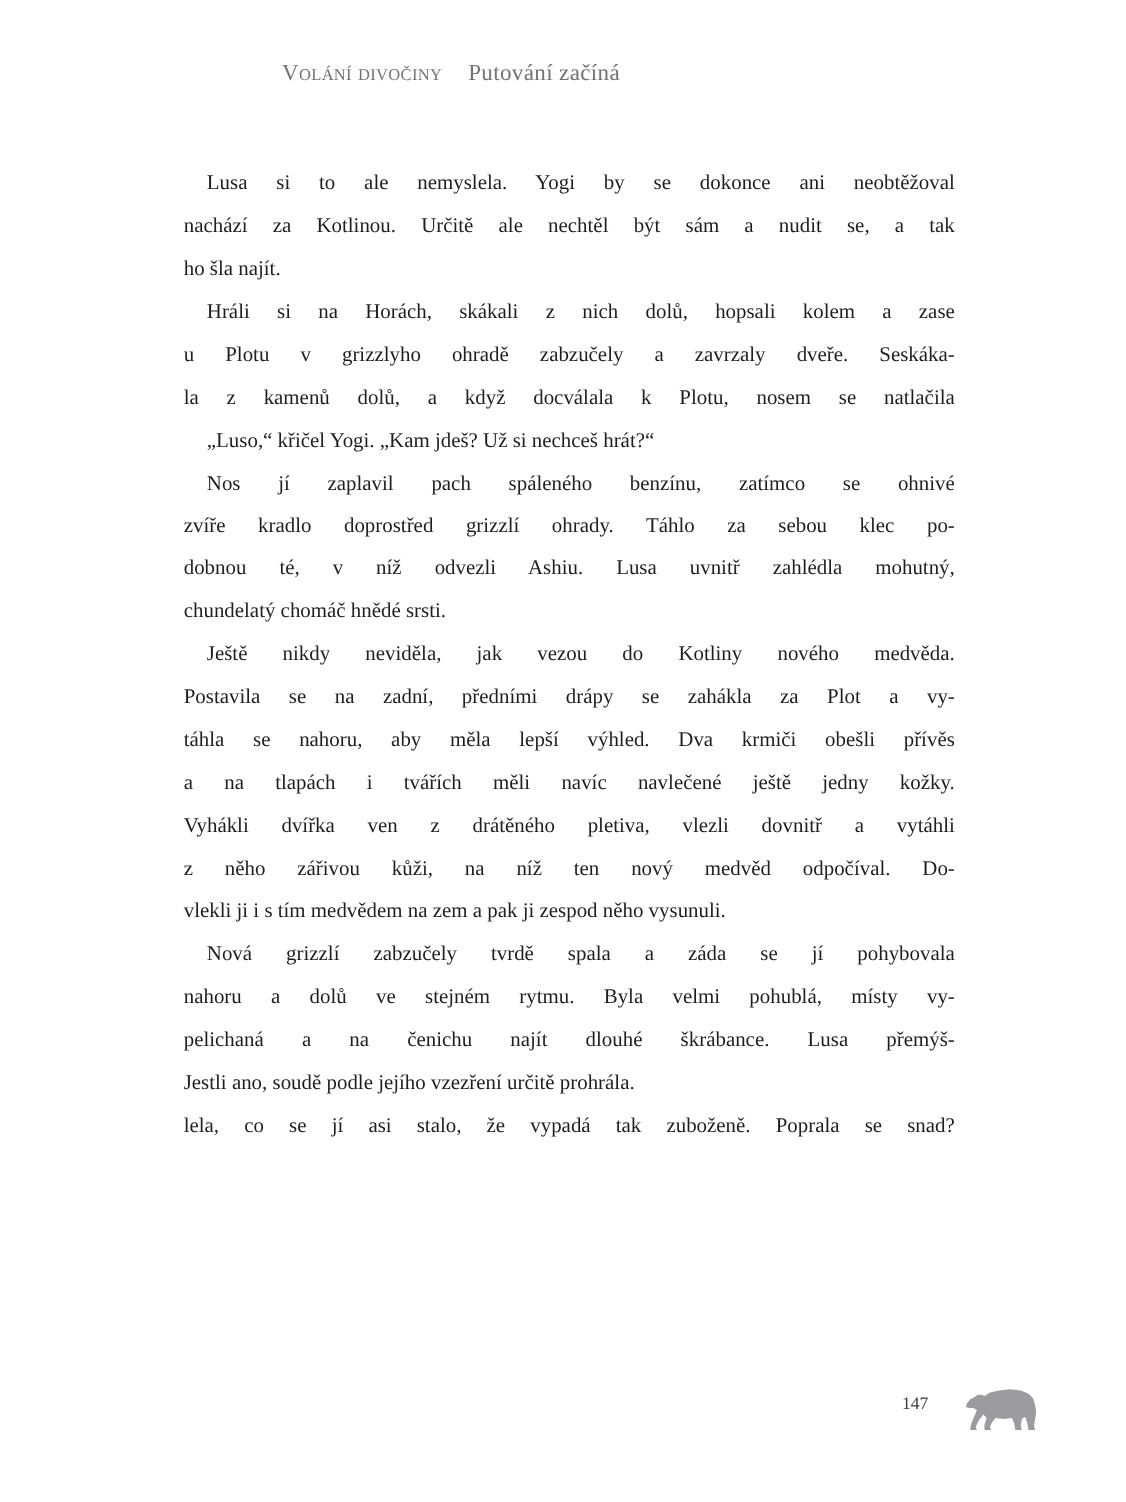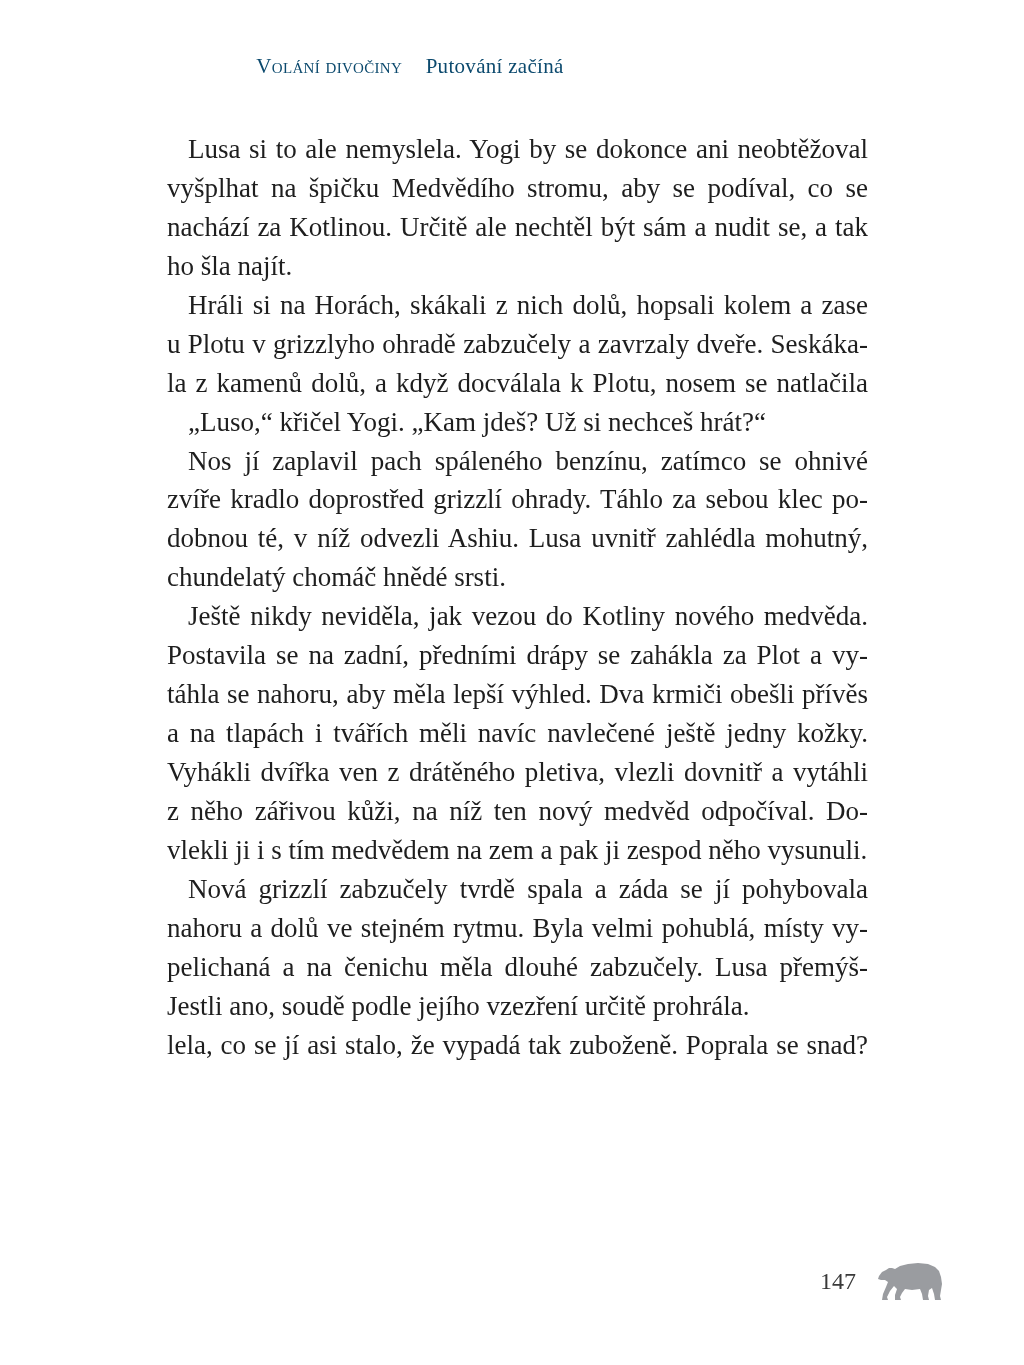--- a/index.html
+++ b/index.html
@@ -1,54 +1,53 @@
 <!DOCTYPE html>
 <html><head>
 <meta charset="utf-8">
 <style>
   html, body { margin: 0; padding: 0; background: #ffffff; }
   body { width: 1024px; height: 1365px; position: relative; overflow: hidden; }
   .running-head {
     position: absolute; top: 54px; left: 0; width: 820px;
-    text-align: center; color: #0c4a6e;
+    text-align: center; color: #737373;
     font-family: "Liberation Serif", "DejaVu Serif", serif;
     font-size: 21px; letter-spacing: 0.3px;
   }
   .running-head .book { font-variant: small-caps; margin-right: 18px; }
   .text-block {
-    position: absolute; top: 130px; left: 167px; width: 701px;
+    position: absolute; top: 148px; left: 167px; width: 701px;
     font-family: "Liberation Serif", "DejaVu Serif", serif;
-    font-size: 27px; color: #1e1e1e;
+    font-size: 19px; color: #1e1e1e;
   }
   .line {
     display: block; height: 38.95px; line-height: 38.95px;
     text-align: justify; text-align-last: justify; white-space: nowrap;
   }
   .line .t { display: inline-block; width: 100%; text-align: justify; text-align-last: justify; white-space: normal; }
   .line.indent .t { padding-left: 21px; width: calc(100% - 21px); }
   .line.last .t { text-align-last: left; }
   .folio {
     position: absolute; top: 1268px; left: 820px;
     font-family: "Liberation Serif", "DejaVu Serif", serif;
-    font-size: 24px; color: #3a3a3a;
+    font-size: 16px; color: #3a3a3a;
   }
   .bear { position: absolute; left: 876px; top: 1260px; width: 68px; height: 42px; }
 </style>
 </head>
 <body>
 
 <div class="running-head">
   <span class="book">Volání divočiny</span>
   <span class="chapter">Putování začíná</span>
 </div>
 
 <div class="text-block" id="text-block">
     <div>
       <div class="line indent"><span class="t">Lusa si to ale nemyslela. Yogi by se dokonce ani neobtěžoval</span></div>
-      <div class="line"><span class="t">vyšplhat na špičku Medvědího stromu, aby se podíval, co se</span></div>
       <div class="line"><span class="t">nachází za Kotlinou. Určitě ale nechtěl být sám a nudit se, a tak</span></div>
       <div class="line last"><span class="t">ho šla najít.</span></div>
     </div>
     <div>
       <div class="line indent"><span class="t">Hráli si na Horách, skákali z nich dolů, hopsali kolem a zase</span></div>
       <div class="line"><span class="t">u Plotu v grizzlyho ohradě zabzučely a zavrzaly dveře. Seskáka-</span></div>
       <div class="line"><span class="t">la z kamenů dolů, a když docválala k Plotu, nosem se natlačila</span></div>
     </div>
     <div>
       <div class="line indent last"><span class="t">„Luso,“ křičel Yogi. „Kam jdeš? Už si nechceš hrát?“</span></div>
@@ -64,21 +63,21 @@
       <div class="line"><span class="t">Postavila se na zadní, předními drápy se zahákla za Plot a vy-</span></div>
       <div class="line"><span class="t">táhla se nahoru, aby měla lepší výhled. Dva krmiči obešli přívěs</span></div>
       <div class="line"><span class="t">a na tlapách i tvářích měli navíc navlečené ještě jedny kožky.</span></div>
       <div class="line"><span class="t">Vyhákli dvířka ven z drátěného pletiva, vlezli dovnitř a vytáhli</span></div>
       <div class="line"><span class="t">z něho zářivou kůži, na níž ten nový medvěd odpočíval. Do-</span></div>
       <div class="line last"><span class="t">vlekli ji i s tím medvědem na zem a pak ji zespod něho vysunuli.</span></div>
     </div>
     <div>
       <div class="line indent"><span class="t">Nová grizzlí zabzučely tvrdě spala a záda se jí pohybovala</span></div>
       <div class="line"><span class="t">nahoru a dolů ve stejném rytmu. Byla velmi pohublá, místy vy-</span></div>
-      <div class="line"><span class="t">pelichaná a na čenichu měla dlouhé zabzučely. Lusa přemýš-</span></div>
+      <div class="line"><span class="t">pelichaná a na čenichu najít dlouhé škrábance. Lusa přemýš-</span></div>
       <div class="line last"><span class="t">Jestli ano, soudě podle jejího vzezření určitě prohrála.</span></div>
       <div class="line"><span class="t">lela, co se jí asi stalo, že vypadá tak zuboženě. Poprala se snad?</span></div>
     </div>
   </div>
 
 <div class="folio">147</div>
 
 <svg class="bear" viewBox="0 0 68 42" xmlns="http://www.w3.org/2000/svg">
   <path id="bear-path" fill="#9a9ca0" d="M3,16 L6,12 L10,10 L13,8 L16,8 L19,9 L24,6 L32,4 L42,3 L52,4 L59,7 L63,11 L65,17 L66,24 L65,30 L64,36 L65,40 L59,40 L58,34 L56,28 L53,30 L52,36 L53,40 L47,40 L46,34 L44,29 L36,30 L29,29 L26,33 L24,37 L25,40 L19,40 L19,35 L21,29 L18,26 L14,31 L11,37 L12,40 L6,40 L7,34 L10,27 L12,22 L9,20 L5,20 L2,19 Z"></path>
 </svg>

